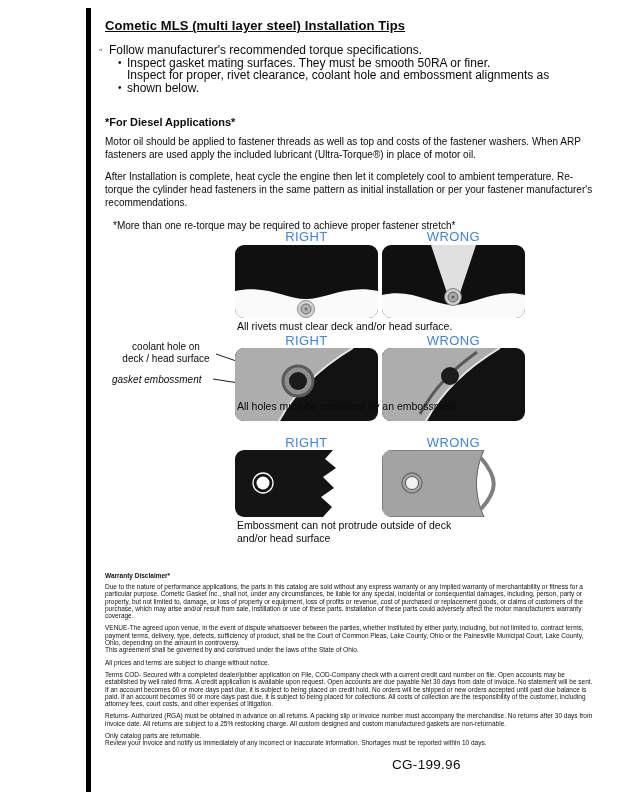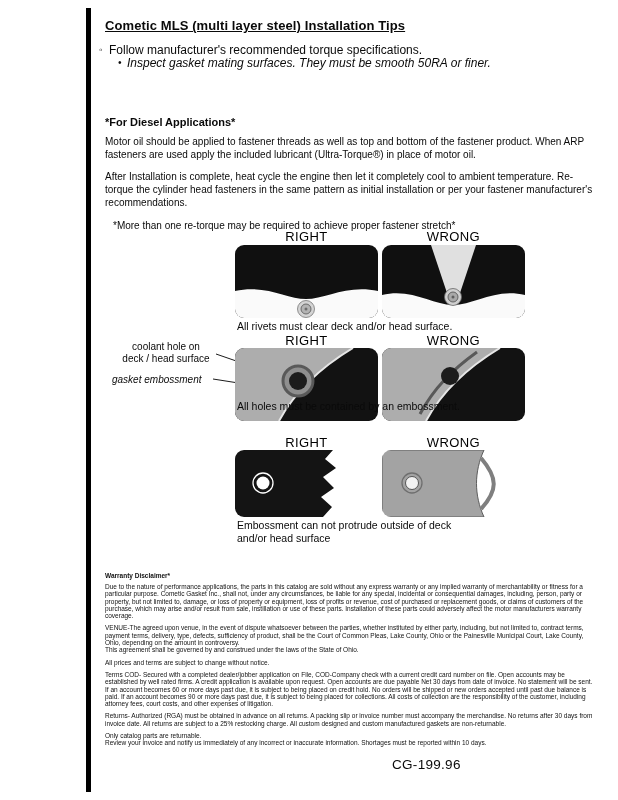--- a/index.html
+++ b/index.html
@@ -6,28 +6,28 @@
   body{
     width:618px;height:800px;position:relative;background:#ffffff;
     font-family:"Liberation Sans", sans-serif;color:#0a0a0a;overflow:hidden;
   }
   .left-rule{position:absolute;left:86px;top:8px;width:5px;height:784px;background:#000;}
   .title{position:absolute;left:105px;top:18px;margin:0;font-size:13px;font-weight:bold;
          text-decoration:underline;letter-spacing:.1px;}
   .tips{position:absolute;left:99px;top:44px;width:486px;font-size:12px;line-height:12.5px;}
   .b-main{display:flex;align-items:flex-start;}
   .b-main::before{content:"◦";flex:0 0 10px;font-size:10px;}
-  .b-sub{display:flex;align-items:flex-end;margin-left:19px;font-style:italic;}
+  .b-sub{display:flex;align-items:flex-end;margin-left:19px;}
   .b-sub::before{content:"•";flex:0 0 9px;font-size:10px;}
   .diesel-heading{position:absolute;left:105px;top:116px;margin:0;font-size:11px;font-weight:bold;}
   .para{position:absolute;left:105px;width:488px;margin:0;font-size:10px;line-height:13px;}
   .para1{top:135px;}
   .para2{top:170px;}
   .note{position:absolute;left:105px;top:212px;margin:8px;font-size:10px;}
-  .rw-label{position:absolute;width:143px;text-align:center;font-size:13px;color:#000000;letter-spacing:.4px;}
+  .rw-label{position:absolute;width:143px;text-align:center;font-size:13px;color:#3b82f6;letter-spacing:.4px;}
   .col-l{left:235px;} .col-r{left:382px;}
   .rw1{top:229px;} .rw2{top:333px;} .rw3{top:435px;}
   .dimg{position:absolute;width:143px;border-radius:9px;overflow:hidden;line-height:0;}
   .row1{top:245px;height:73px;} .row2{top:348px;height:73px;} .row3{top:450px;height:67px;}
   .dimg svg{width:100%;height:100%;display:block;}
   .caption{position:absolute;left:237px;margin:0;font-size:10.5px;line-height:12.5px;}
   .cap1{top:320px;} .cap2{top:400px;} .cap3{top:519px;}
   .pre{white-space:pre-line;}
   .ann{position:absolute;font-size:10px;line-height:11.5px;}
   .ann-coolant{left:116px;top:341px;width:100px;text-align:center;}
@@ -47,24 +47,27 @@
 
   <h1 class="title">Cometic MLS (multi layer steel) Installation Tips</h1>
 
   <div class="tips">
     <div class="b-main">
         <span>Follow manufacturer's recommended torque specifications.</span>
       </div>
     <div class="b-sub">
         <span>Inspect gasket mating surfaces.  They must be smooth 50RA or finer.</span>
       </div>
+    <div class="b-sub">
+        <span>Inspect for proper, rivet clearance, coolant hole and embossment alignments as shown below.</span>
+      </div>
   </div>
 
   <h2 class="diesel-heading">*For Diesel Applications*</h2>
-  <p class="para para1">Motor oil should be applied to fastener threads as well as top and bottom of the fastener product. When ARP fasteners are used apply the included lubricant (Ultra-Torque®) in place of motor oil.</p>
+  <p class="para para1">Motor oil should be applied to fastener threads as well as top and costs of the fastener washers. When ARP fasteners are used apply the included lubricant (Ultra-Torque®) in place of motor oil.</p>
   <p class="para para2">After Installation is complete, heat cycle the engine then let it completely cool to ambient temperature. Re-torque the cylinder head fasteners in the same pattern as initial installation or per your fastener manufacturer's recommendations.</p>
   <p class="note">*More than one re-torque may be required to achieve proper fastener stretch*</p>
 
   <div class="rw-label col-l rw1">RIGHT</div>
   <div class="rw-label col-r rw1">WRONG</div>
 
   <div class="dimg col-l row1">
     <svg viewBox="0 0 143 73" preserveAspectRatio="none">
       <rect width="143" height="73" fill="#101010"></rect>
       <path d="M0,73 L0,46 C 30,39 52,54 71,54 C 90,54 113,39 143,46 L143,73 Z" fill="#fafafa"></path>

